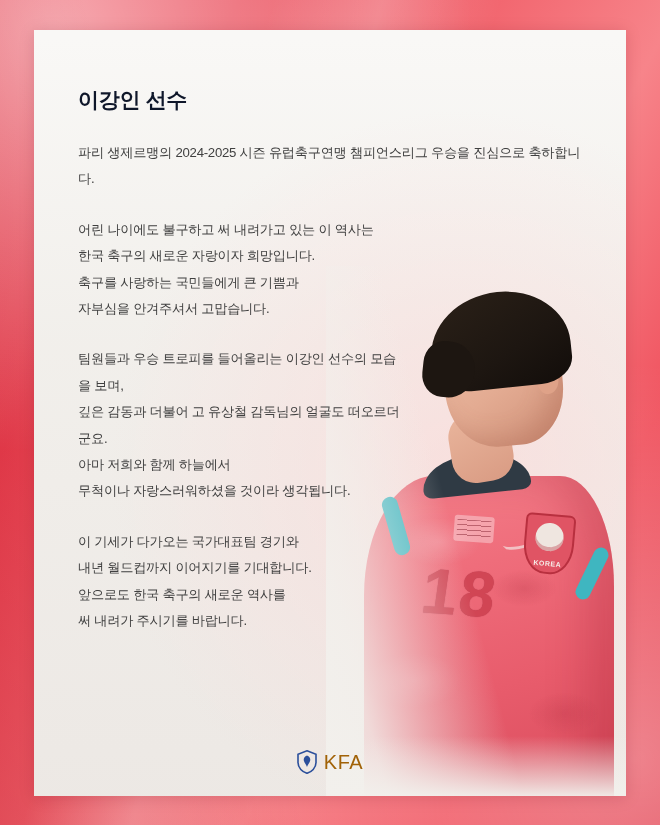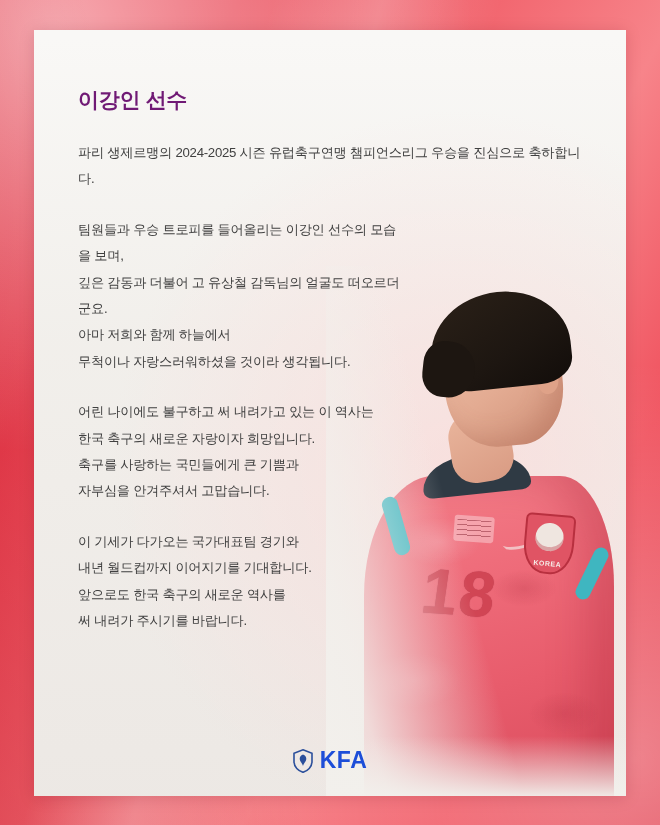--- a/index.html
+++ b/index.html
@@ -290,21 +290,21 @@
     left: 0;
     top: 0;
     right: 0;
     bottom: 0;
     padding: 56px 44px 0 44px;
     box-sizing: border-box;
   }
   .addressee {
     font-size: 21px;
     font-weight: bold;
-    color: #701a75;
+    color: #0f172a;
     letter-spacing: -0.3px;
     margin: 0 0 26px 0;
   }
   .para {
     margin: 0 0 24px 0;
     font-size: 13.2px;
     line-height: 2.0;
     color: #404040;
     letter-spacing: -0.25px;
     white-space: pre-line;
@@ -324,23 +324,23 @@
     align-items: center;
     justify-content: center;
     gap: 7px;
     z-index: 4;
   }
   .footer-logo .shield {
     width: 20px;
     height: 24px;
   }
   .footer-logo .wordmark {
-    font-size: 23px;
-    font-weight: bold;
-    color: #1d4ed8;
+    font-size: 20px;
+    font-weight: normal;
+    color: #a16207;
     letter-spacing: 0.5px;
   }
 </style>
 </head>
 <body>
 
 <div id="stage">
   <div class="bg-sheen"></div>
 
   <div class="card">
@@ -370,28 +370,28 @@
       <div class="eye"></div>
       <div class="hair"></div>
       <div class="edge-fade"></div>
       <div class="bottom-fade"></div>
     </div>
 
     <div class="letter">
       <h1 class="addressee">이강인 선수</h1>
 
       <p class="para wide">파리 생제르맹의 2024-2025 시즌 유럽축구연맹 챔피언스리그 우승을 진심으로 축하합니다.</p>
+      <p class="para narrow">어린 나이에도 불구하고 써 내려가고 있는 이 역사는
+한국 축구의 새로운 자랑이자 희망입니다.
+축구를 사랑하는 국민들에게 큰 기쁨과
+자부심을 안겨주셔서 고맙습니다.</p>
       <p class="para narrow">팀원들과 우승 트로피를 들어올리는 이강인 선수의 모습을 보며,
 깊은 감동과 더불어 고 유상철 감독님의 얼굴도 떠오르더군요.
 아마 저희와 함께 하늘에서
 무척이나 자랑스러워하셨을 것이라 생각됩니다.</p>
-      <p class="para narrow">어린 나이에도 불구하고 써 내려가고 있는 이 역사는
-한국 축구의 새로운 자랑이자 희망입니다.
-축구를 사랑하는 국민들에게 큰 기쁨과
-자부심을 안겨주셔서 고맙습니다.</p>
       <p class="para narrow">이 기세가 다가오는 국가대표팀 경기와
 내년 월드컵까지 이어지기를 기대합니다.
 앞으로도 한국 축구의 새로운 역사를
 써 내려가 주시기를 바랍니다.</p>
 
     </div>
 
     <div class="footer-logo">
       <svg class="shield" viewBox="0 0 20 24">
         <path d="M10 0.8 L19 4.2 V12.5 C19 18 14.6 22 10 23.3 C5.4 22 1 18 1 12.5 V4.2 Z" fill="none" stroke="#2b4f9b" stroke-width="1.6"></path>

